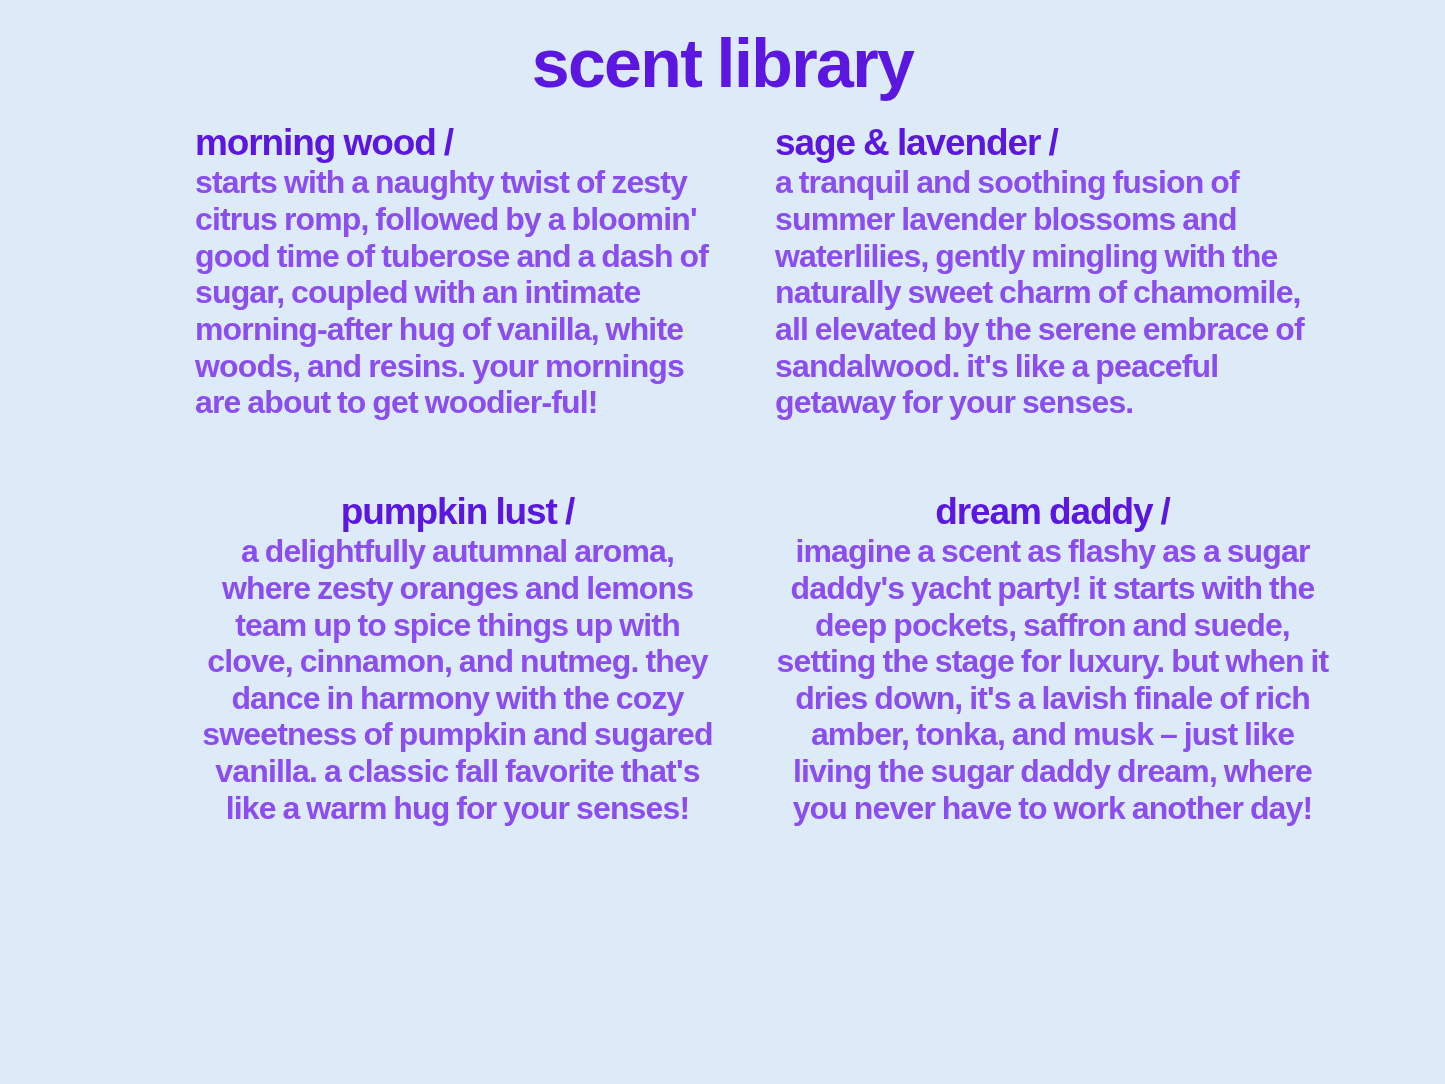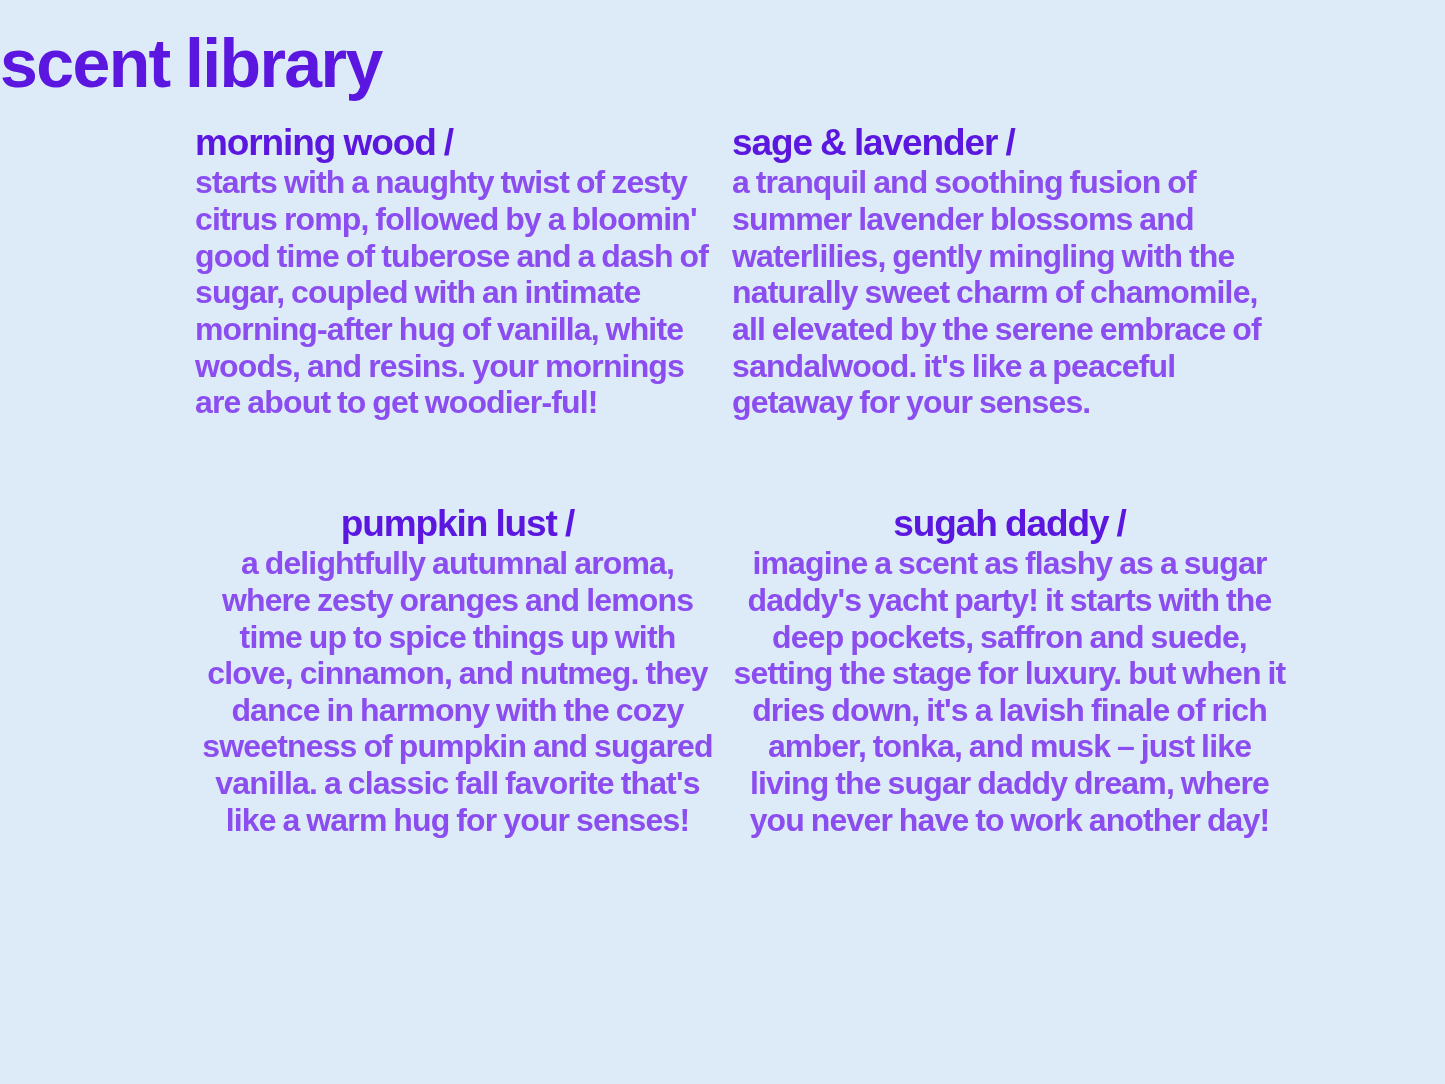--- a/index.html
+++ b/index.html
@@ -22,41 +22,41 @@
     height:1084px;
     background:#DCEBF7;
   }
 
   
   #page-title {
     position:absolute;
     top:28px;
     left:0;
     width:1445px;
+    text-align:center;
     font-size:68px;
     font-weight:bold;
     line-height:1.05;
     letter-spacing:-1.6px;
     color:#5B16E0;
     word-spacing:-2px;
   }
 
   
   #scent-grid {
     position:absolute;
     top:124px;
     left:195px;
     width:1135px;
     display:grid;
     grid-template-columns:525px 555px;
     column-gap:55px;
     row-gap:0px;
     grid-auto-rows:min-content;
     align-items:start;
-    gap:12px;
   }
 
   .scent-card { width:100%; }
 
   
   .scent-card.row2 { margin-top:72px;text-align:center; }
 
   .scent-name {
     font-size:37px;
     font-weight:bold;
@@ -90,22 +90,22 @@
       <div class="scent-desc">starts with a naughty twist of zesty citrus romp, followed by a bloomin' good time of tuberose and a dash of sugar, coupled with an intimate morning-after hug of vanilla, white woods, and resins. your mornings are about to get woodier-ful!</div>
     </div>
 
     <div class="scent-card">
       <div class="scent-name">sage &amp; lavender /</div>
       <div class="scent-desc">a tranquil and soothing fusion of summer lavender blossoms and waterlilies, gently mingling with the naturally sweet charm of chamomile, all elevated by the serene embrace of sandalwood. it's like a peaceful getaway for your senses.</div>
     </div>
 
     <div class="scent-card row2">
       <div class="scent-name">pumpkin lust /</div>
-      <div class="scent-desc">a delightfully autumnal aroma, where zesty oranges and lemons time up to spice things up with clove, cinnamon, and nutmeg. they dance in harmony with the cozy sweetness of pumpkin and sugared vanilla. a classic fall favorite that's like a warm hug for your senses!</div>
+      <div class="scent-desc">a delightfully autumnal aroma, where zesty oranges and lemons team up to spice things up with clove, cinnamon, and nutmeg. they dance in harmony with the cozy sweetness of pumpkin and sugared vanilla. a classic fall favorite that's like a warm hug for your senses!</div>
     </div>
 
     <div class="scent-card row2">
-      <div class="scent-name">sugah daddy /</div>
+      <div class="scent-name">dream daddy /</div>
       <div class="scent-desc">imagine a scent as flashy as a sugar daddy's yacht party! it starts with the deep pockets, saffron and suede, setting the stage for luxury. but when it dries down, it's a lavish finale of rich amber, tonka, and musk – just like living the sugar daddy dream, where you never have to work another day!</div>
     </div>
 
   </div>
 </div>
 
 </body></html>

